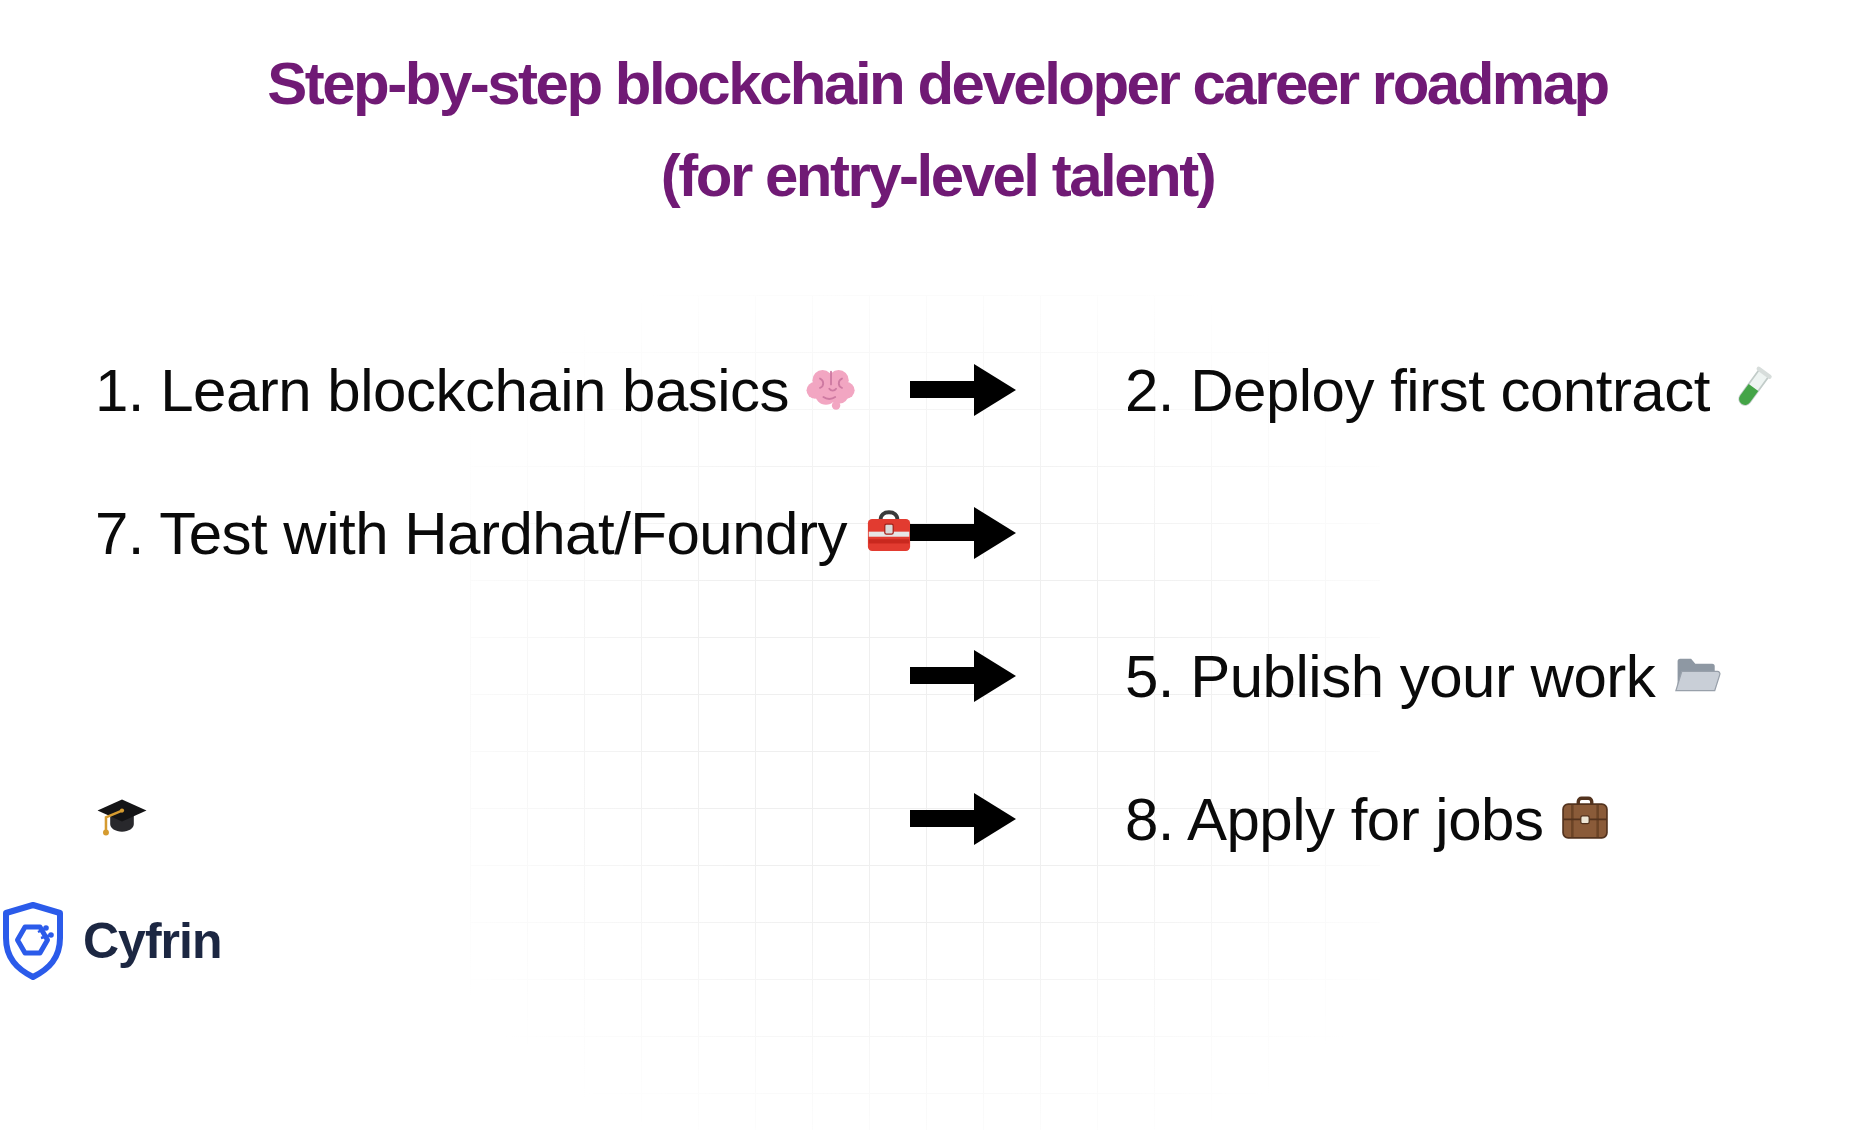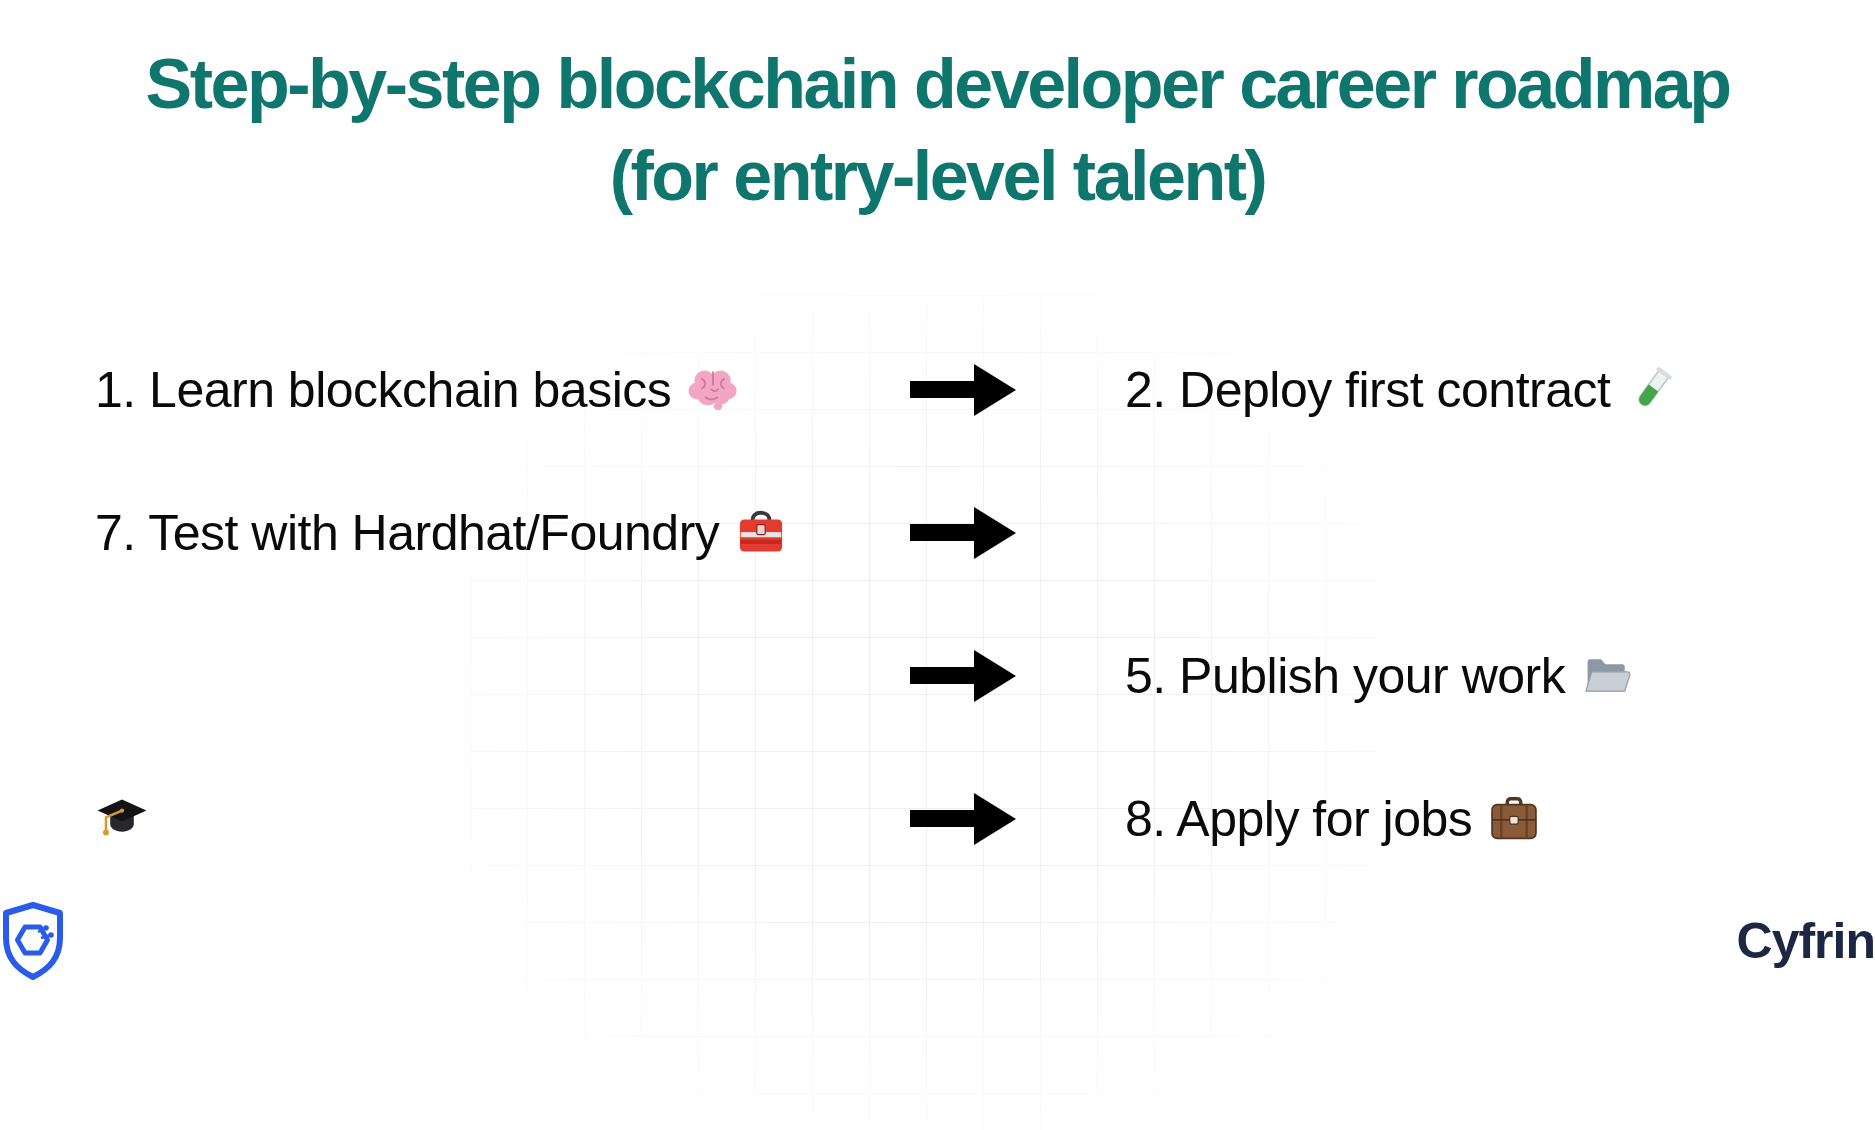--- a/index.html
+++ b/index.html
@@ -26,34 +26,34 @@
     position:absolute; inset:0;
     background: radial-gradient(ellipse 62% 58% at 50% 50%, rgba(255,255,255,0) 42%, #ffffff 100%);
   }
 
   
   .title-block {
     position:absolute;
     top:38px; left:0; width:100%;
     text-align:center;
     font-weight:bold;
-    font-size:70px;
+    font-size:60px;
     line-height:92px;
     letter-spacing:-2.5px;
-    color:#0f766e;
+    color:#701a75;
   }
 
   
   .rows { position:absolute; top:318px; left:0; width:100%; }
   .row  { position:relative; height:143px; }
   .cell {
     position:absolute; top:50%;
     transform:translateY(-50%);
     display:flex; align-items:center; gap:15px;
-    font-size:50px;
+    font-size:60px;
     letter-spacing:-0.5px;
     white-space:nowrap;
     color:#0a0a0a;
   }
   .cell.left  { left:95px; }
   .cell.right { left:1125px;justify-content:flex-end; }
   .icon { display:inline-flex; }
   .icon svg { width:54px; height:54px; display:block; }
 
   .arrow {
@@ -66,21 +66,21 @@
     width:0; height:0;
     border-left:42px solid #000;
     border-top:26px solid transparent;
     border-bottom:26px solid transparent;
   }
 
   
   .logo-block {
     position:absolute;
     top:901px; left:0; width:100%;
-    display:flex; justify-content:space-between; align-items:center;
+    display:flex; justify-content:flex-start; align-items:center;
     gap:17px;
   }
   .logo-shield svg { width:66px; height:80px; display:block; }
   .logo-text {
     font-size:50px;
     font-weight:bold;
     letter-spacing:-1px;
     color:#1c2742;
   }
 </style>

